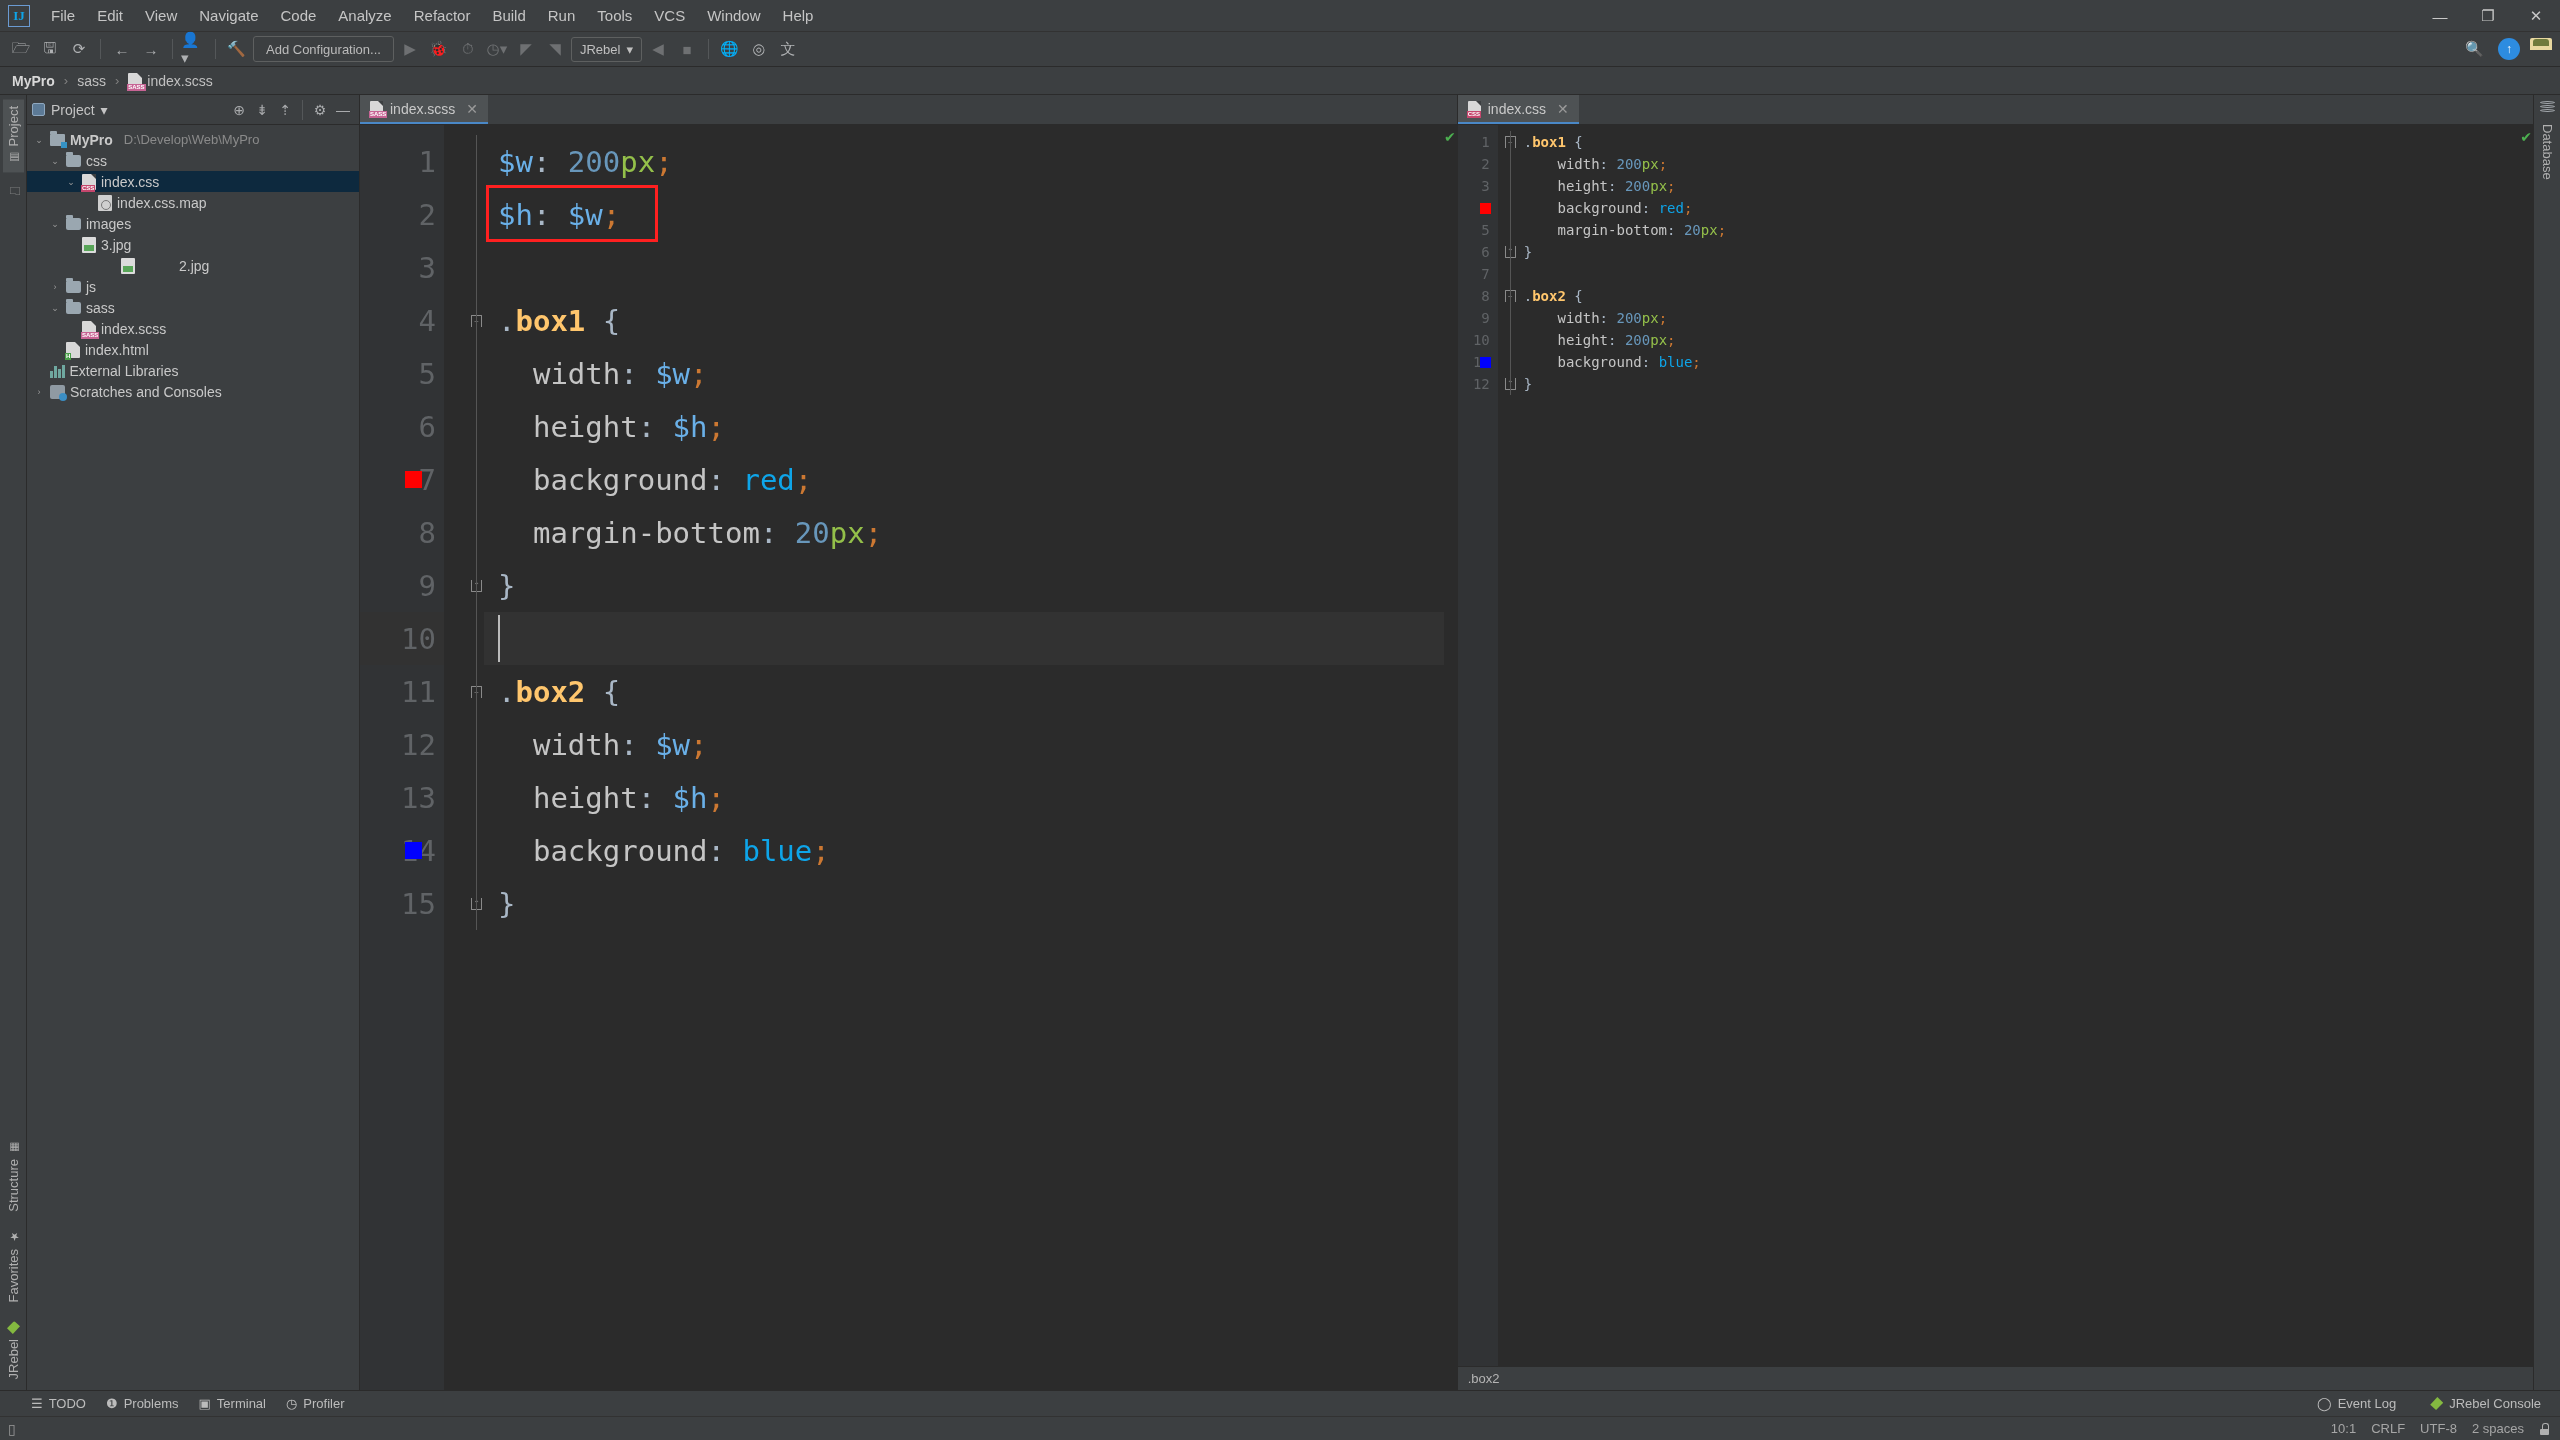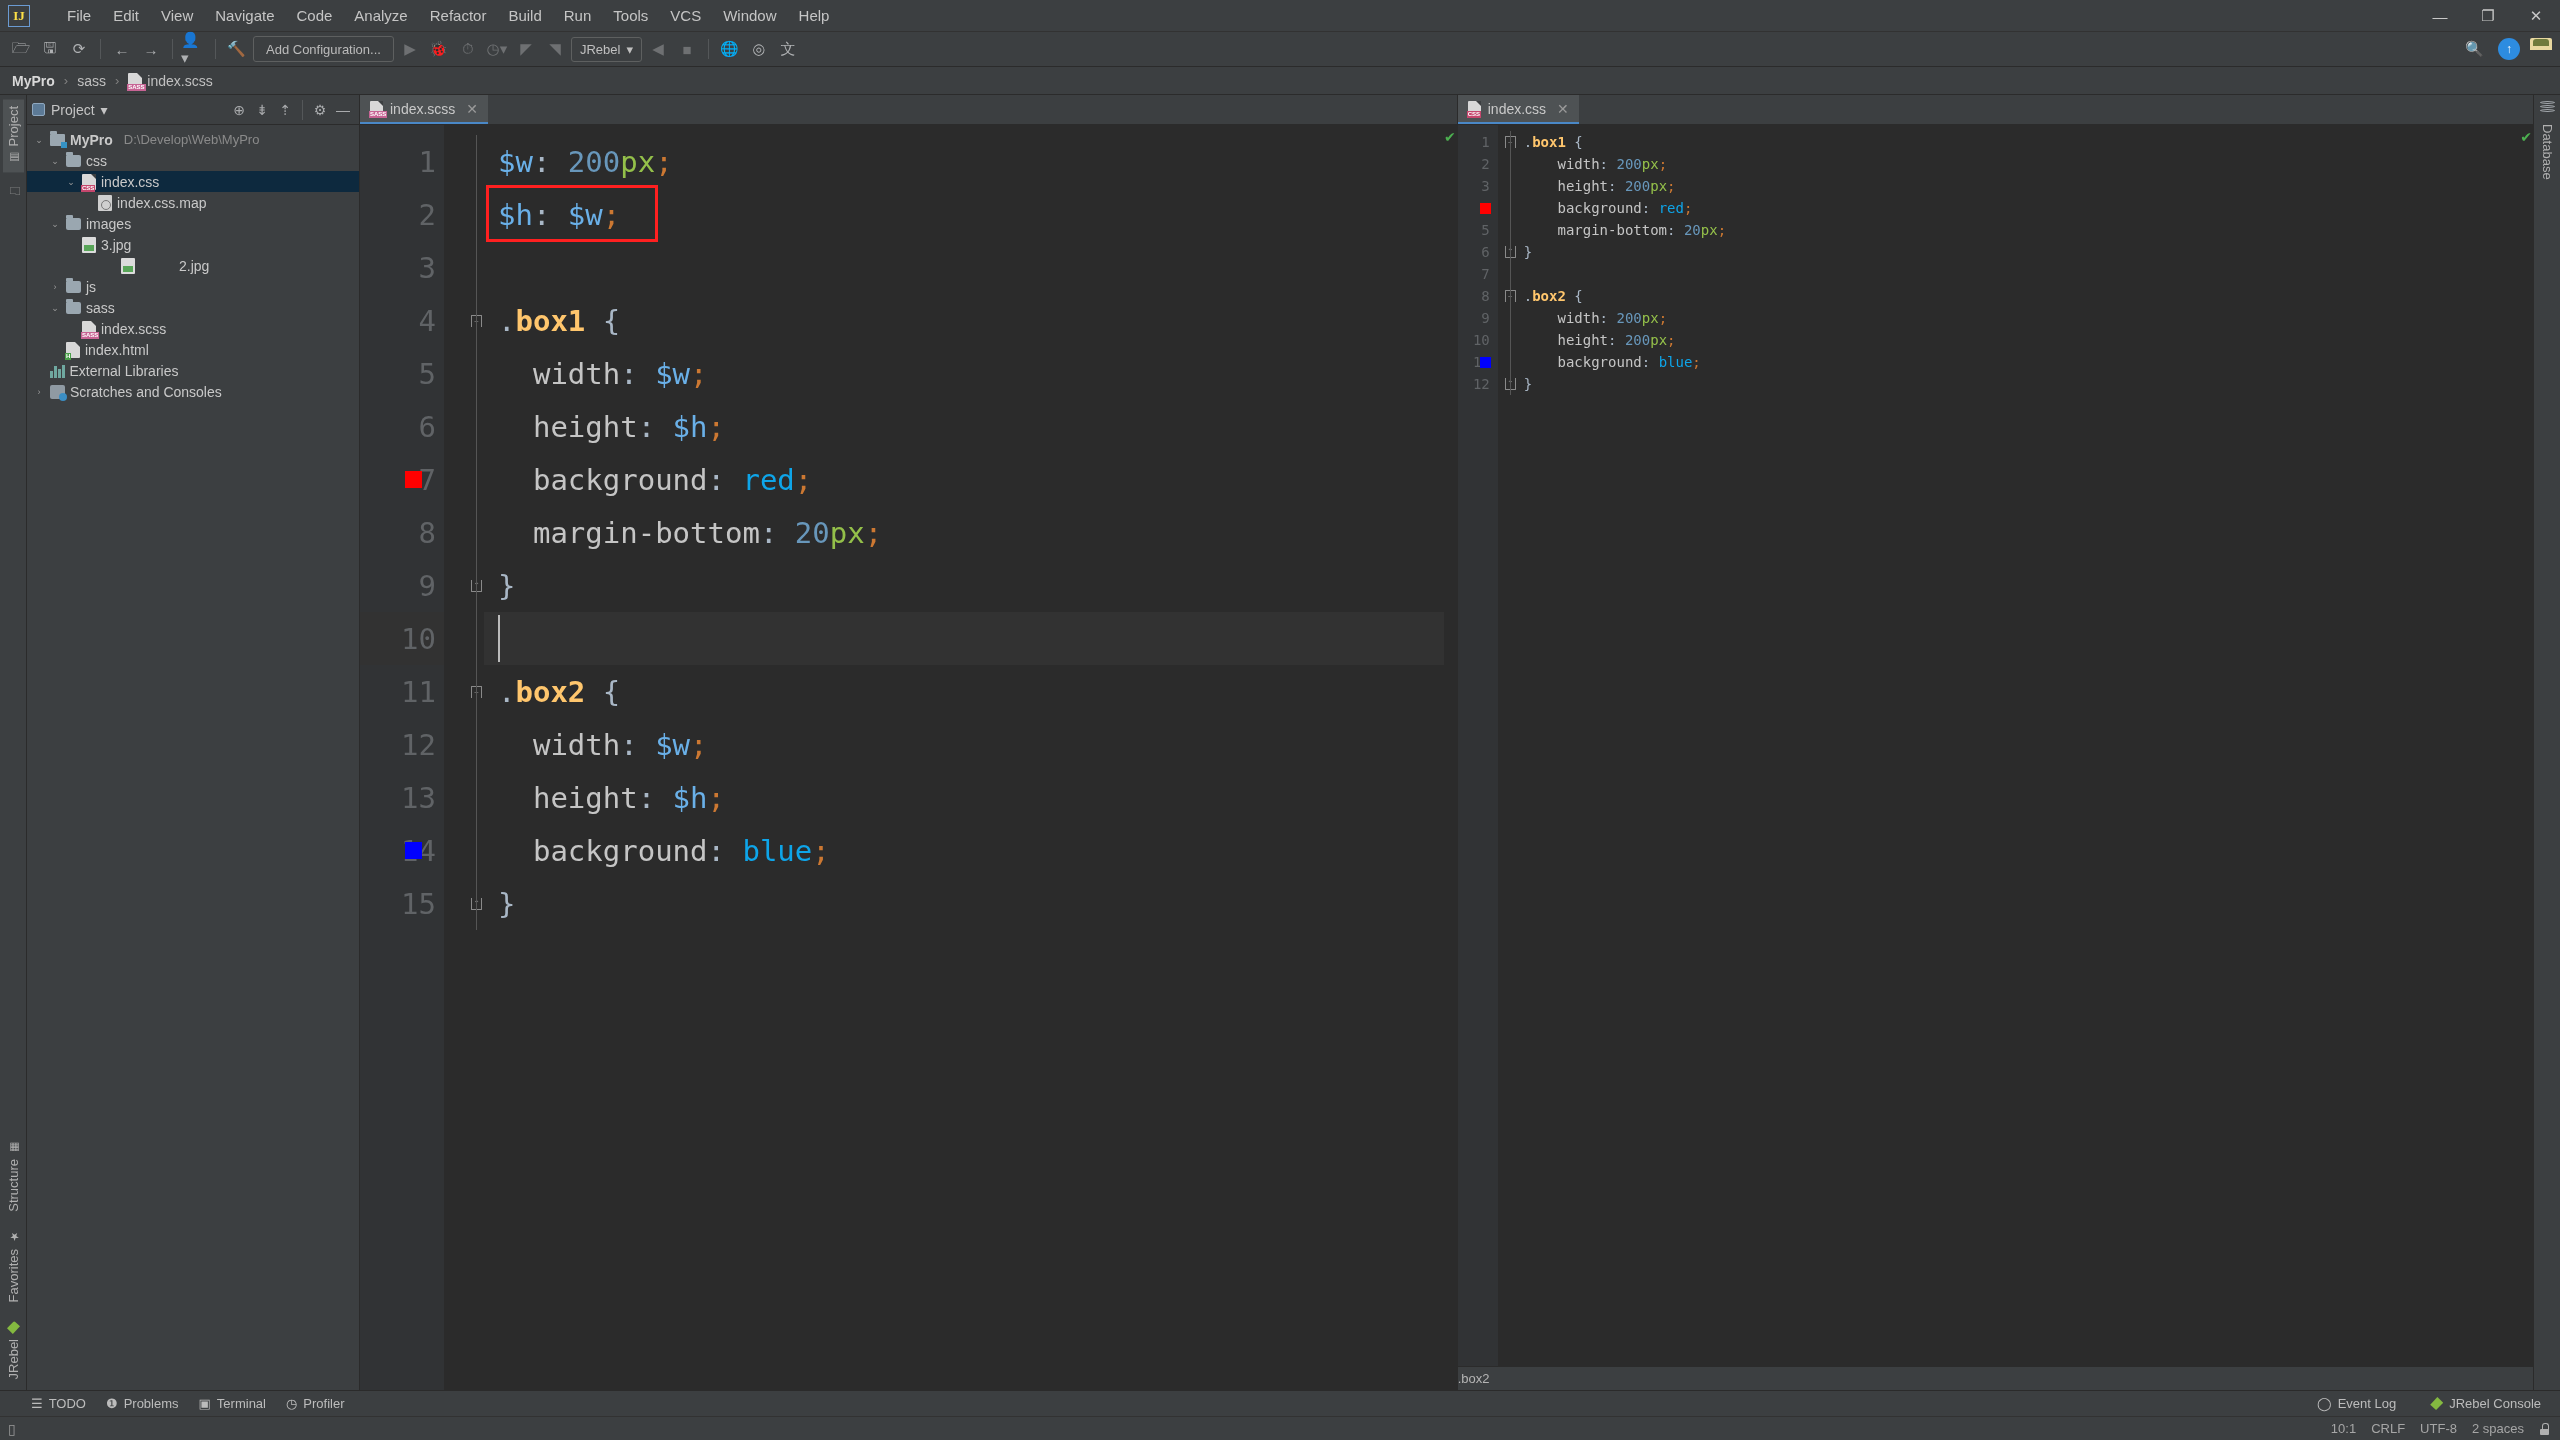--- a/index.html
+++ b/index.html
@@ -12,23 +12,23 @@
   }
   .ide { width: 2560px; height: 1440px; display: flex; flex-direction: column; background:#3c3f41; }
 
   
   .menubar {
     height: 32px; display:flex; align-items:center;
     background:#3c3f41; padding-left:8px; position:relative;
     border-bottom:1px solid #323232;
   }
   .ij-logo{
-    width:22px;height:22px;border:1px solid #6b9bd2;color:#fde047;
+    width:22px;height:22px;border:1px solid #6b9bd2;color:#0ea5e9;
     display:flex;align-items:center;justify-content:center;
-    font-size:13px;font-weight:bold;margin-right:26px;font-family:"Liberation Serif",serif;
+    font-size:13px;font-weight:bold;margin-right:10px;font-family:"Liberation Serif",serif;
   }
   .menu-item{
     font-size:15px;color:#c5c5c5;padding:3px 11px;cursor:default;white-space:nowrap;
   }
   .win-title{
     position:absolute;left:0;right:0;text-align:center;
     font-size:14px;color:#a2a2a2;pointer-events:none;
   }
   .win-ctrls{position:absolute;right:0;top:0;height:32px;display:flex;z-index:5;}
   .win-btn{width:48px;height:32px;display:flex;align-items:center;justify-content:center;color:#c8c8c8;font-size:15px;}
@@ -188,21 +188,21 @@
   .rrail{
     width:27px;background:#3c3f41;border-left:1px solid #2b2b2b;
     display:flex;flex-direction:column;align-items:center;padding-top:6px;
   }
   .db-ico{width:15px;height:13px;position:relative;margin-bottom:3px;}
   .db-ico i{display:block;position:absolute;left:0;right:0;height:3px;border:1px solid #a2a7ac;border-radius:50%;}
 
   
   .breadcrumb-bot{
     height:24px;background:#3c3f41;display:flex;align-items:center;
-    font-size:13px;color:#b5b5b5;border-top:1px solid #2b2b2b;
+    padding-left:10px;font-size:13px;color:#b5b5b5;border-top:1px solid #2b2b2b;
   }
   .toolwin{
     height:26px;background:#3c3f41;display:flex;align-items:center;gap:2px;
     padding-left:22px;border-top:1px solid #2b2b2b;position:relative;
   }
   .tw-btn{display:flex;align-items:center;gap:6px;font-size:13px;color:#bcbcbc;padding:3px 9px;border-radius:3px;}
   .tw-right{position:absolute;right:10px;display:flex;align-items:center;gap:16px;}
   .statusbar{
     height:24px;background:#3c3f41;display:flex;align-items:center;
     padding-left:8px;font-size:13px;color:#a6a6a6;position:relative;border-top:1px solid #323232;

